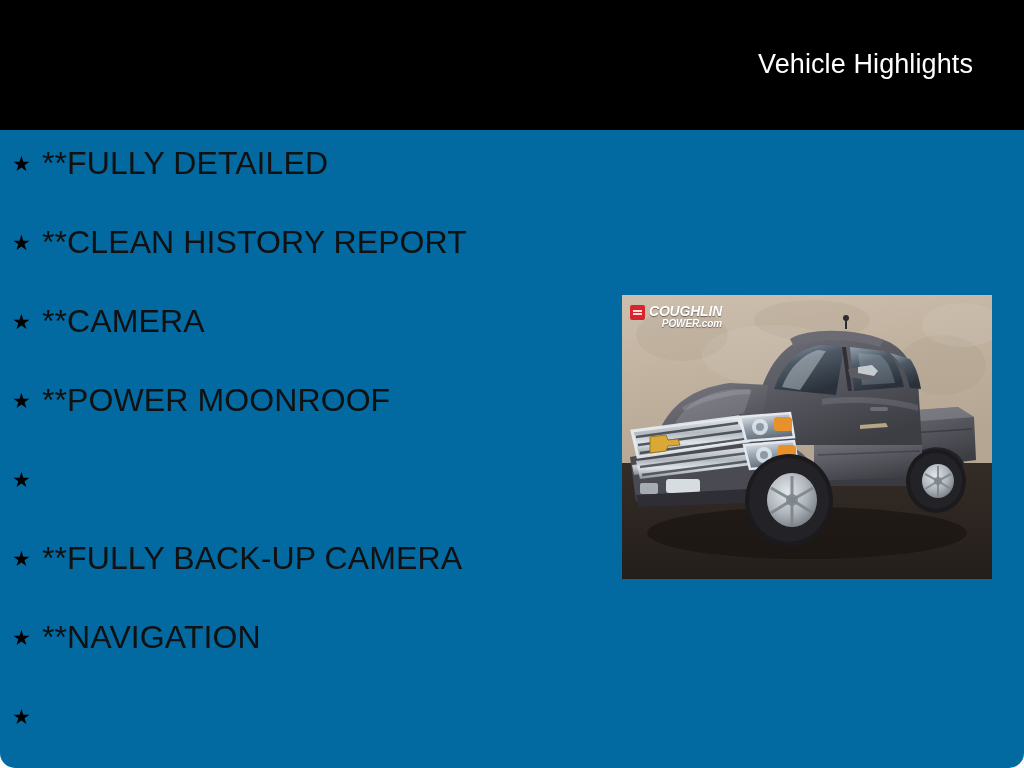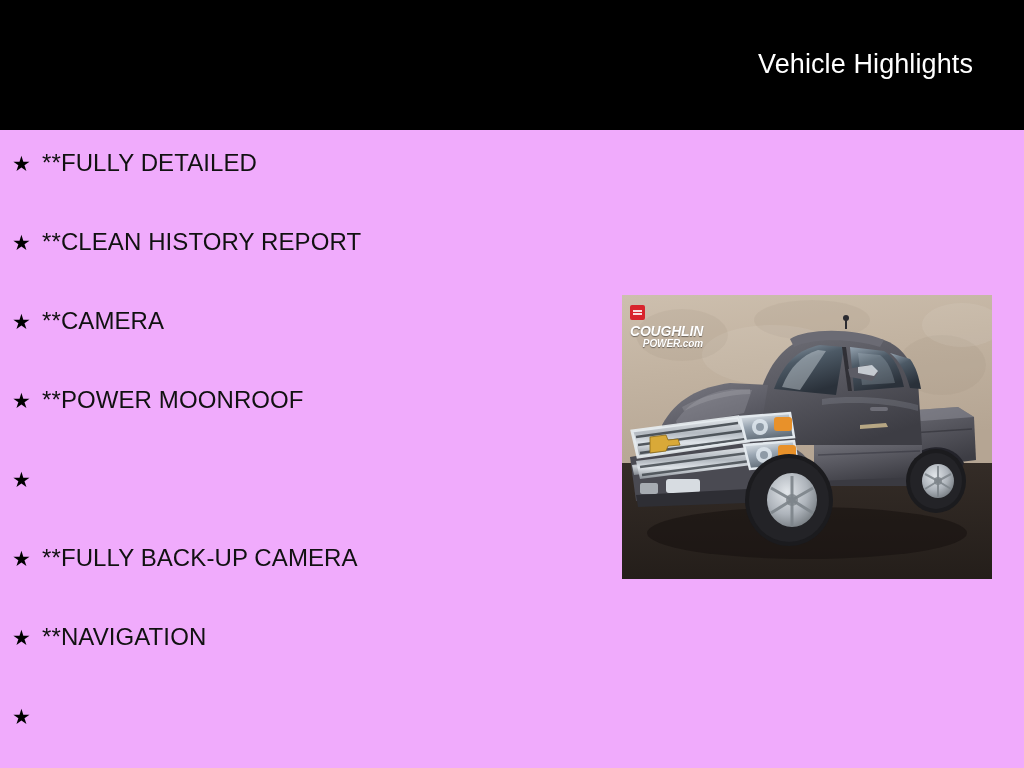--- a/index.html
+++ b/index.html
@@ -7,21 +7,22 @@
   html, body {
     width:1024px; height:768px;
     background:#ffffff;
     font-family:"Liberation Sans", sans-serif;
     overflow:hidden;
   }
 
   #page {
     position:relative;
     width:1024px; height:768px;
-    background:#f0abfc;
+    background:#0369a1;
+    border-radius:15px;
   }
 
   
   .header-bar {
     position:absolute; left:0; top:0;
     width:1024px; height:130px;
     background:#000000;
   }
   .header-title {
     position:absolute;
@@ -50,21 +51,21 @@
   }
   .bullet-star {
     font-size:21px;
     line-height:21px;
     color:#000000;
     width:30px;
     display:inline-block;
     text-align:left;
   }
   .highlight-label {
-    font-size:24px;
+    font-size:32px;
     line-height:30px;
     color:#111111;
     letter-spacing:0.1px;
   }
 
   
   .vehicle-photo {
     position:absolute;
     left:622px; top:295px;
     width:370px; height:284px;
@@ -74,21 +75,20 @@
   .photo-svg { display:block; width:370px; height:284px; }
 
   
   .watermark {
     position:absolute;
     left:8px; top:9px;
     display:flex;
     align-items:flex-start;
     gap:4px;
     pointer-events:none;
-    flex-direction:column;
   }
   .wm-logo {
     width:15px; height:15px;
     background:#d8242c;
     border-radius:2px;
     position:relative;
     flex:0 0 auto;
     margin-top:1px;
   }
   .wm-logo::before {

